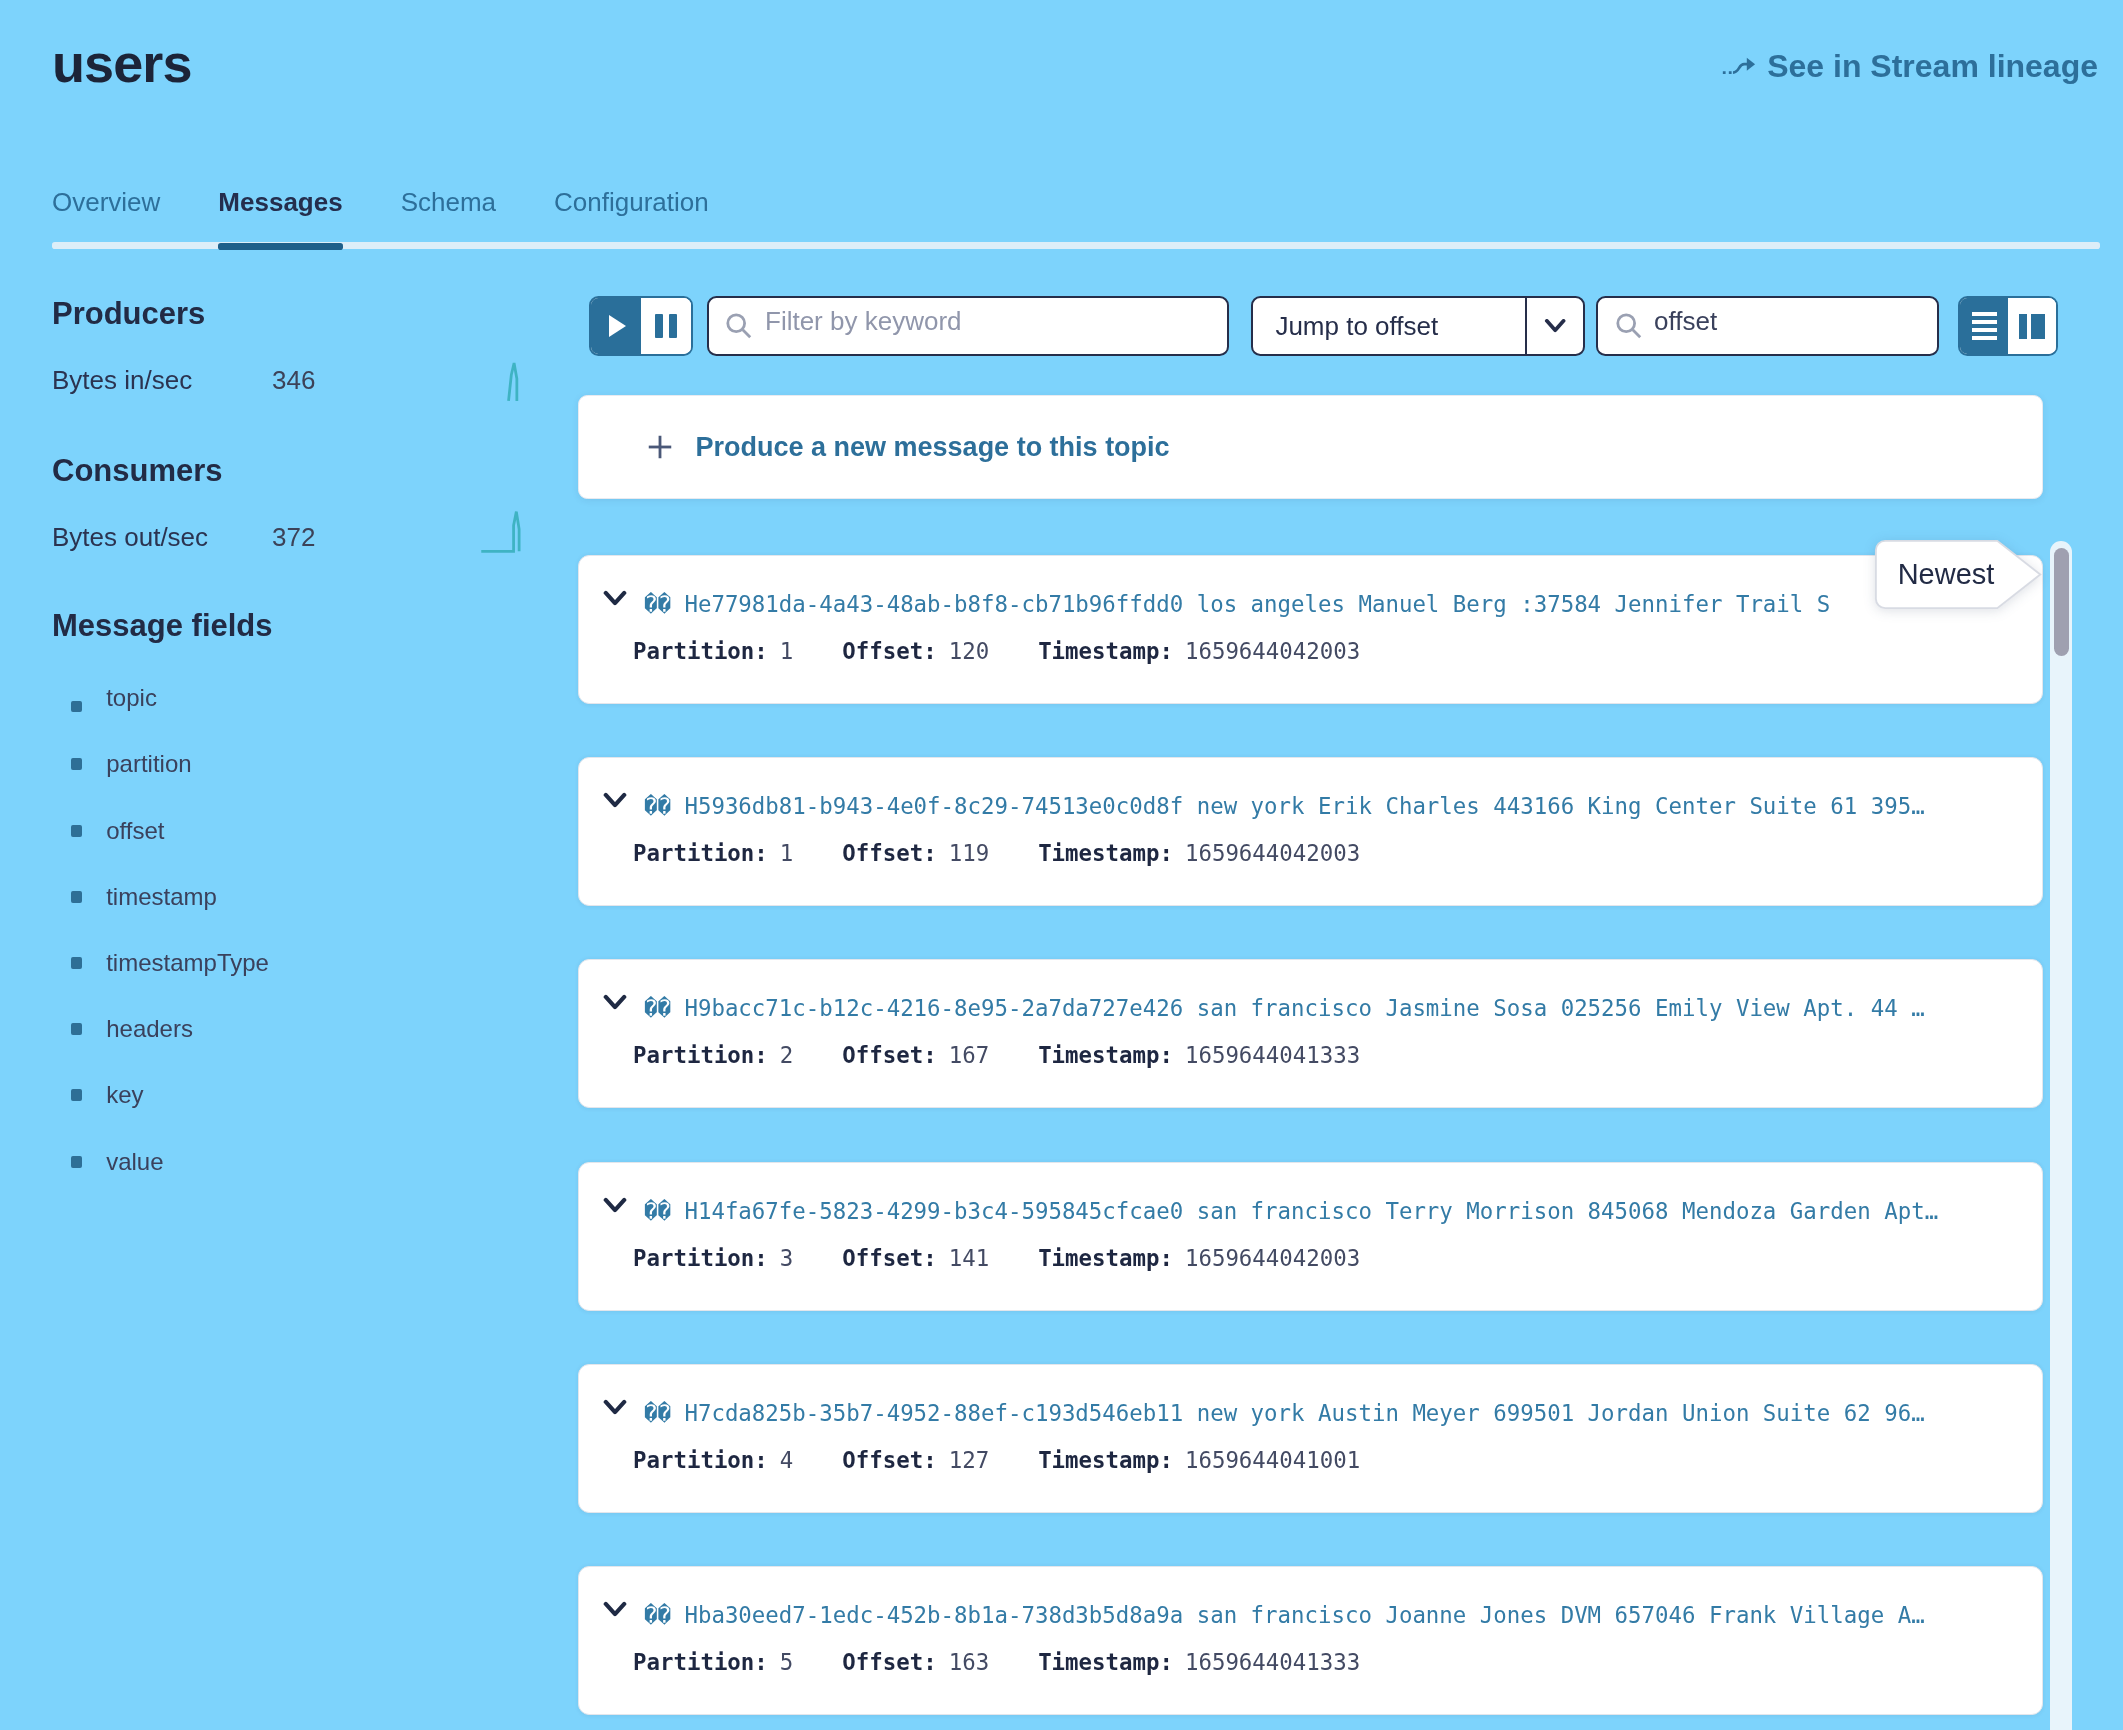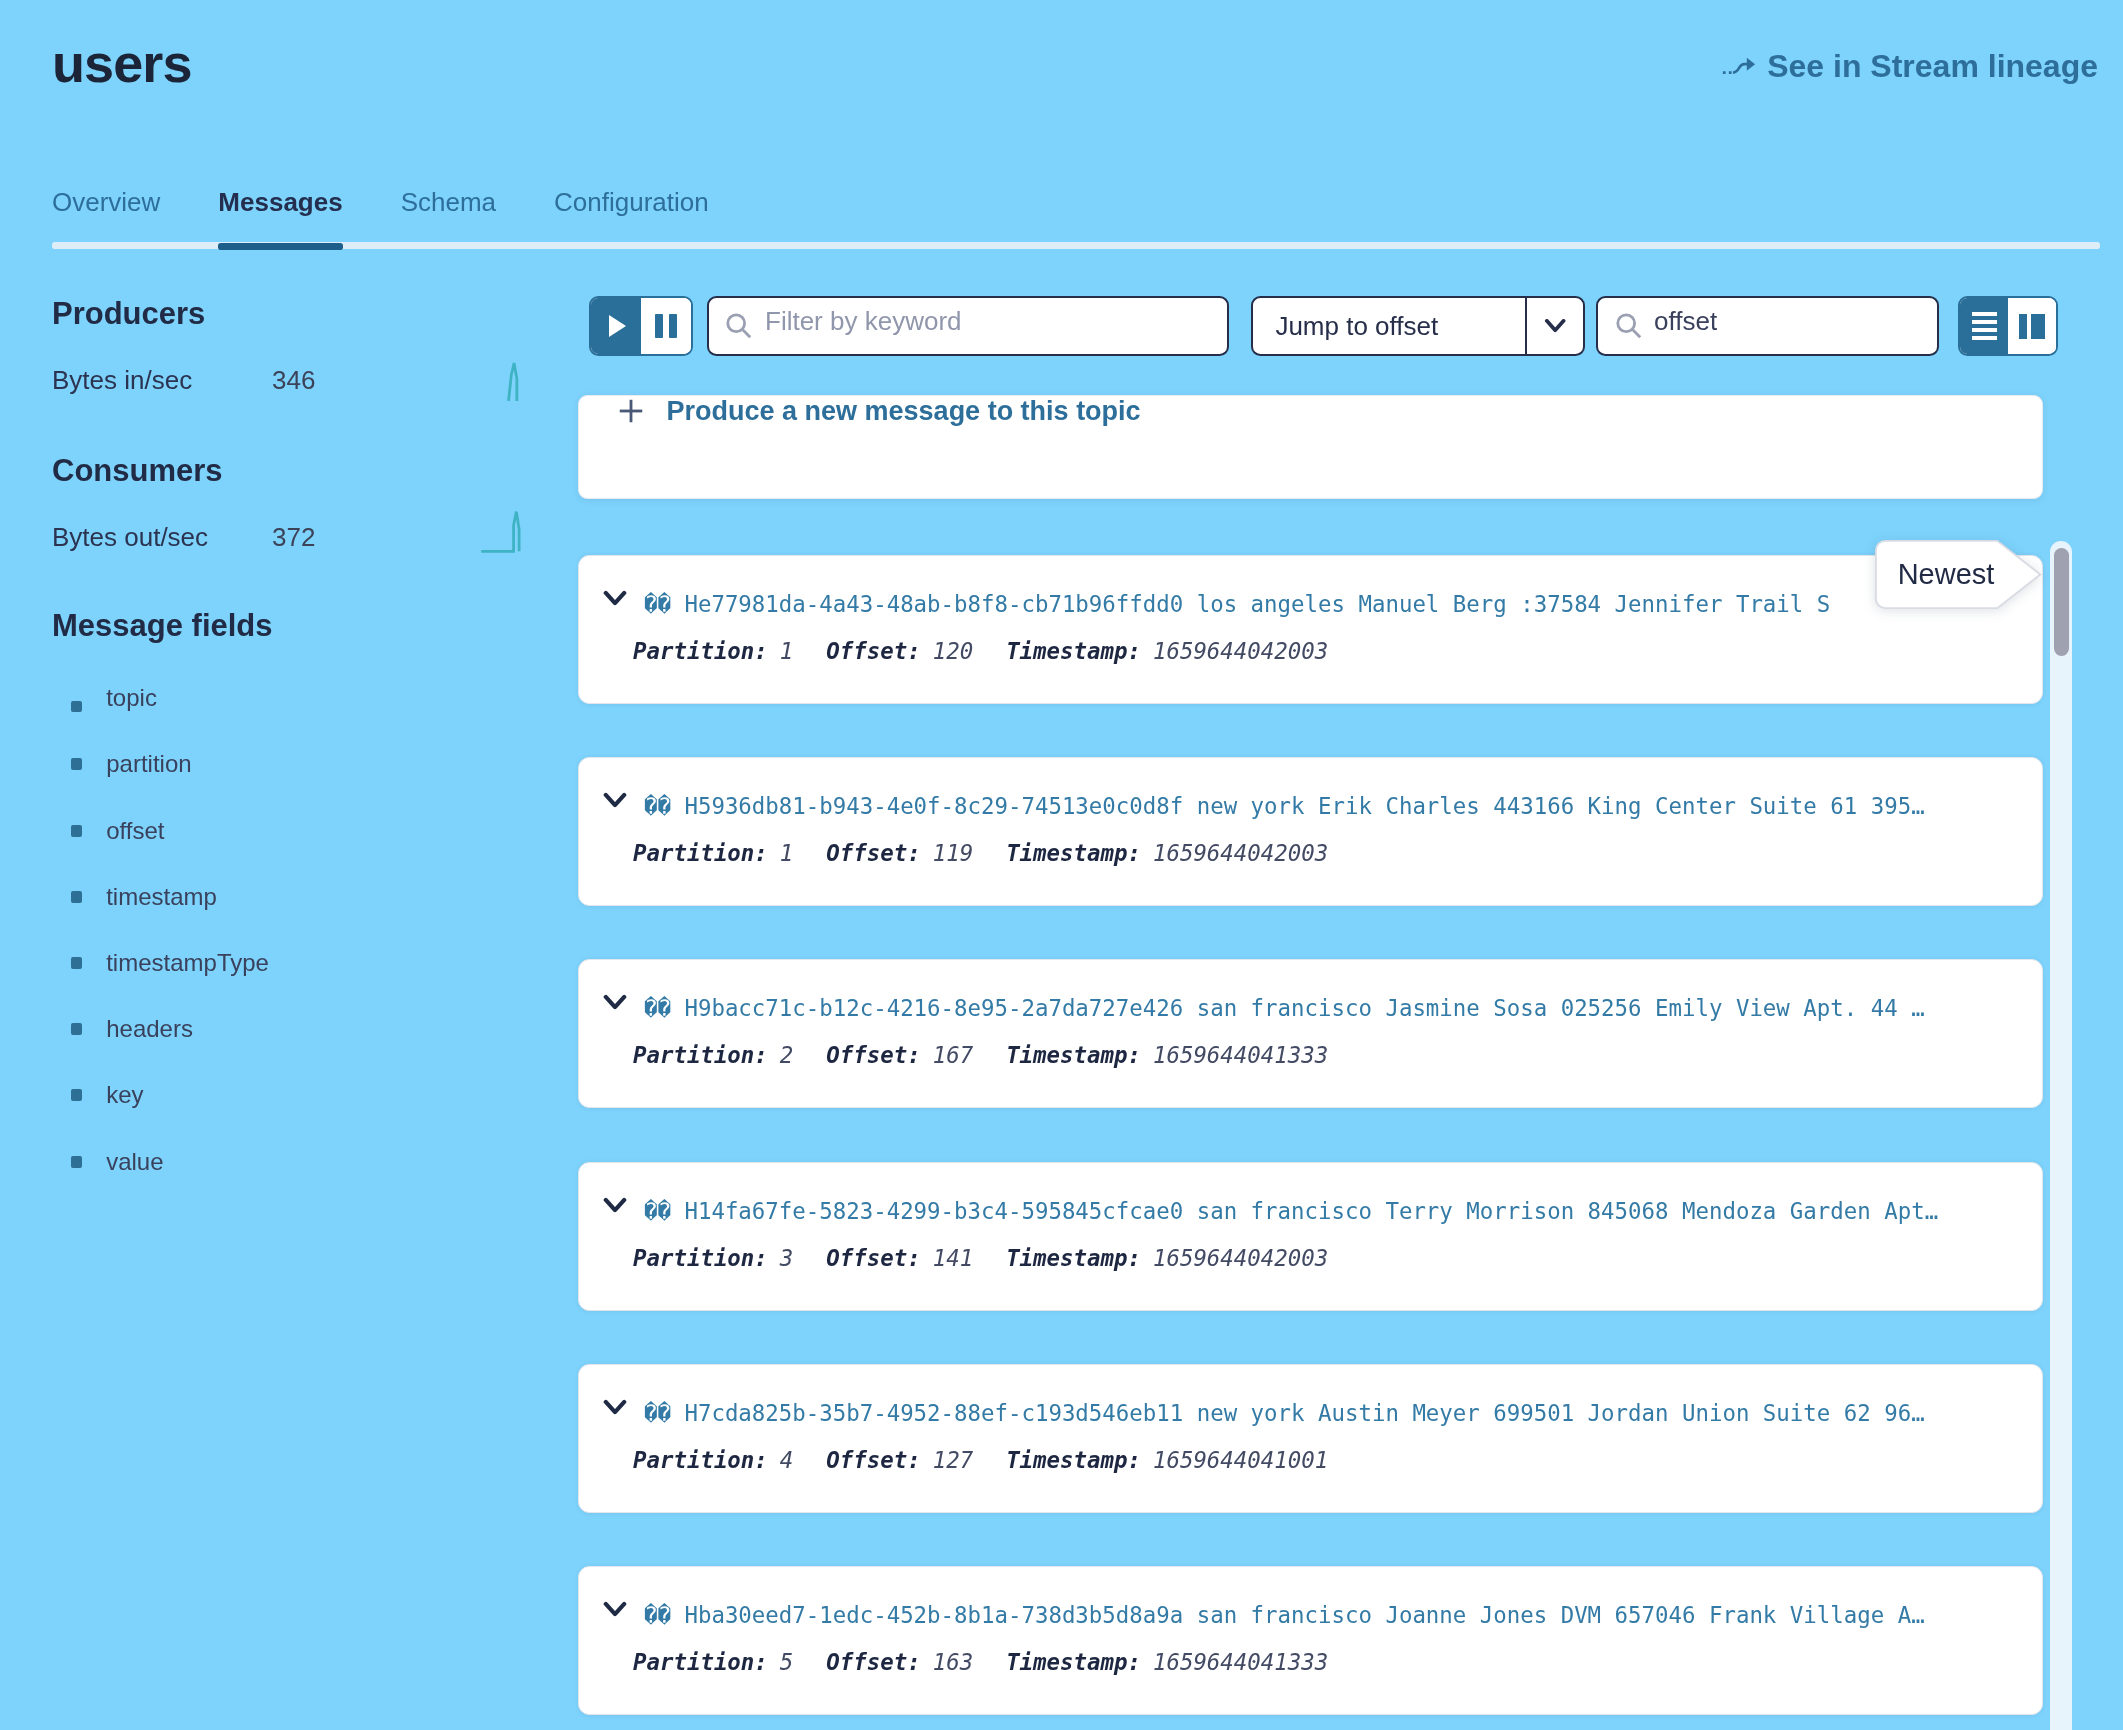--- a/index.html
+++ b/index.html
@@ -81,39 +81,39 @@
   .list-icon i { width:25px; height:4.2px; background:#ffffff; }
   .cols-icon { display:flex; gap:3.7px; }
   .cols-icon i { background:#2a6f9a; height:25px; }
   .cols-icon .c1 { width:8.4px; } .cols-icon .c2 { width:14px; }
 
   
   .produce-card {
     position:absolute; left:578px; top:395px; width:1465px; height:104px;
     background:#fff; border:1.4px solid #e8eaf0; border-radius:9.3px;
     box-shadow:0 1.9px 7.5px rgba(23,43,77,.08);
-    display:flex; align-items:flex-start; padding-left:37px; gap:20.5px; cursor:pointer;
+    display:flex; align-items:center; padding-left:66px; gap:20.5px; cursor:pointer;
   }
   .produce-label { color:#2d6f9a; font-size:27px; font-weight:700; }
 
   
   .msg-card {
     position:absolute; left:578px; width:1465px; height:149px;
     background:#fff; border:1.4px solid #e3e6ec; border-radius:11.2px;
     box-shadow:0 0.9px 4.7px rgba(23,43,77,.07); cursor:pointer; overflow:hidden;
   }
   .msg-chevron { position:absolute; left:24px; top:34px; cursor:pointer; }
   .msg-key {
     position:absolute; left:65px; top:35px; right:18.6px; height:32px;
     font-family:"DejaVu Sans Mono", monospace; font-size:22.4px; color:#337ba6;
     white-space:nowrap; overflow:hidden;
   }
   .msg-meta {
-    position:absolute; left:54px; top:82px; display:flex; gap:33px;
-    font-family:"DejaVu Sans Mono", monospace; font-size:22.4px;font-style:italic;
+    position:absolute; left:54px; top:82px; display:flex; gap:49px;
+    font-family:"DejaVu Sans Mono", monospace; font-size:22.4px;
   }
   .meta-pair { display:flex; gap:12px; }
   .meta-label { font-weight:700; color:#1e2741; }
   .meta-value { color:#434a63; }
 
   
   .scroll-track {
     position:absolute; left:2050px; top:541px; width:22.4px; height:1190px;
     background:#e8f4fb; border-radius:11.2px 11.2px 0 0;
   }

